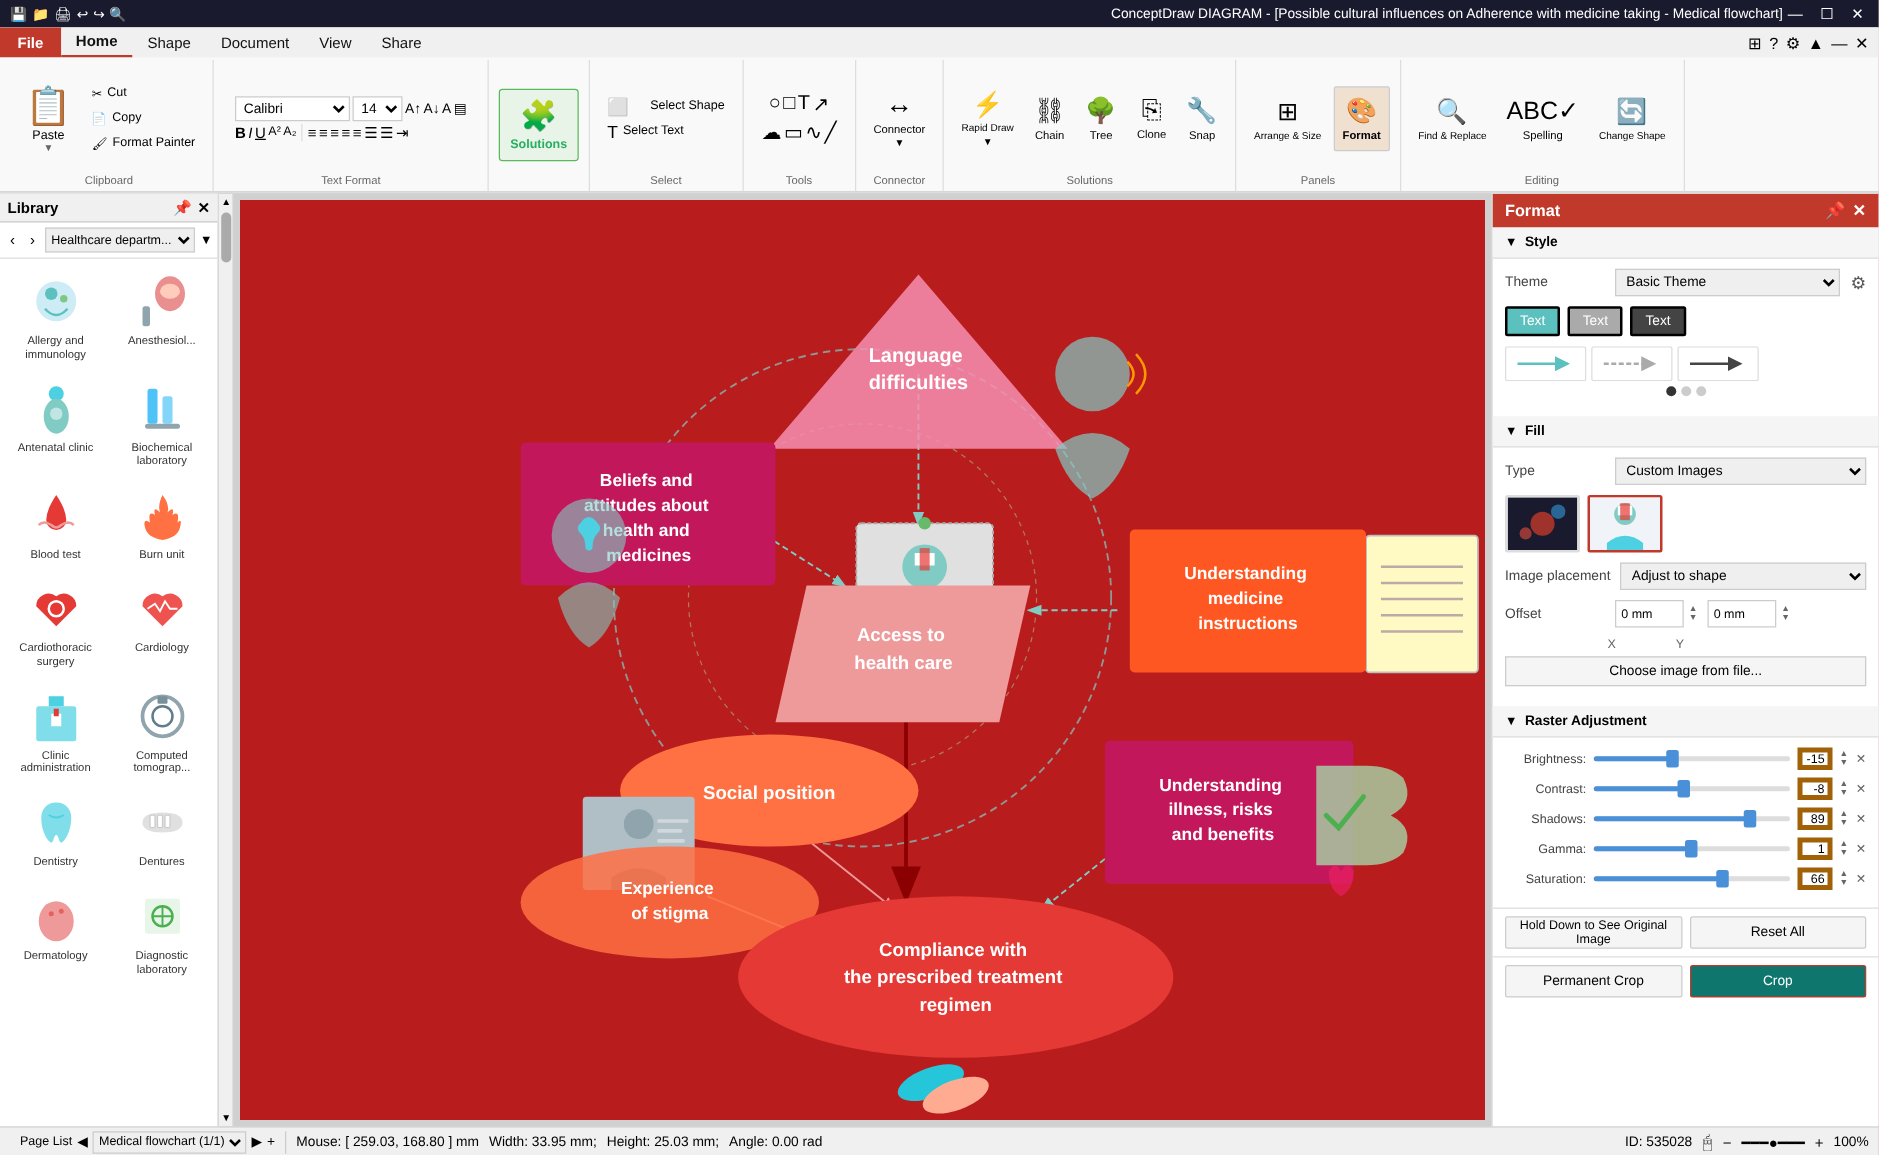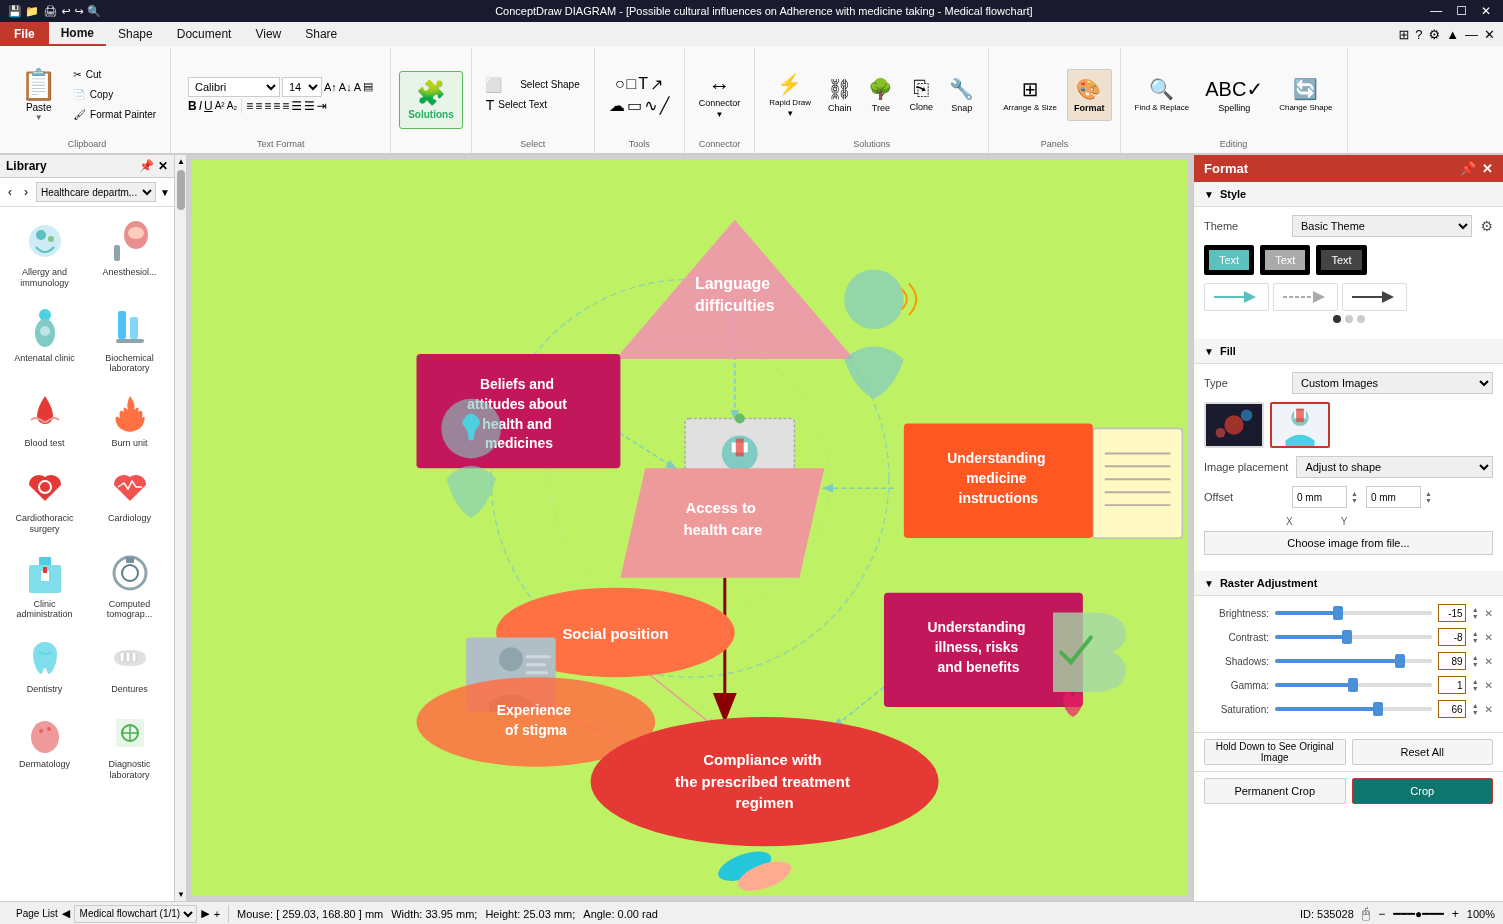--- a/index.html
+++ b/index.html
@@ -9,21 +9,21 @@
     #title-bar {
       background: #1a1a2e;
       height: 22px;
       display: flex;
       align-items: center;
       justify-content: space-between;
       padding: 0 8px;
       color: white;
       font-size: 11px;
     }
-    #title-bar .title { flex: 1; text-align: center; }
+    #title-bar .title { flex: 1; text-align: right; }
     #title-bar .controls { display: flex; gap: 6px; font-size: 12px; }
     #title-bar .controls span { cursor: pointer; padding: 0 4px; }
 
     
     #menu-bar {
       background: #c0392b;
       height: 24px;
       display: flex;
       align-items: center;
     }
@@ -254,21 +254,21 @@
       border: 1px solid #ccc;
       padding: 0 4px;
     }
     .theme-swatches {
       display: flex;
       gap: 6px;
       margin-bottom: 8px;
     }
     .theme-swatch {
       padding: 4px 10px;
-      border: 5px solid #000000;
+      border: 2px solid #000000;
       border-radius: 2px;
       font-size: 11px;
       cursor: pointer;
     }
     .theme-swatch.teal { background: #5bc0be; color: white; }
     .theme-swatch.gray { background: #aaa; color: white; }
     .theme-swatch.dark { background: #444; color: white; }
     .theme-arrows {
       display: flex;
       gap: 4px;
@@ -334,21 +334,21 @@
       height: 14px;
       background: #4a90d9;
       border-radius: 2px;
       position: absolute;
       top: -5px;
       transform: translateX(-5px);
     }
     .slider-val {
       min-width: 28px;
       height: 18px;
-      border: 1px solid #a16207;
+      border: 4px solid #a16207;
       font-size: 10px;
       text-align: right;
       padding: 0 2px;
       display: flex;
       align-items: center;
       justify-content: flex-end;
     }
     .spinner-btns { display: flex; flex-direction: column; }
     .spinner-btn { font-size: 7px; cursor: pointer; color: #666; line-height: 1; }
     .offset-input {
@@ -820,21 +820,21 @@
 
     <div style="width:12px;background:#f0f0f0;border-right:1px solid #ccc;display:flex;flex-direction:column;">
       <div style="font-size:8px;text-align:center;padding:2px;cursor:pointer;">▲</div>
       <div style="flex:1;position:relative;">
         <div style="width:8px;height:40px;background:#aaa;border-radius:4px;margin:2px auto;cursor:pointer;"></div>
       </div>
       <div style="font-size:8px;text-align:center;padding:2px;cursor:pointer;">▼</div>
     </div>
 
     <div id="canvas-area" style="flex:1;background:#d0d0d0;overflow:hidden;position:relative;">
-      <div style="background:#bef264;position:absolute;top:5px;left:5px;right:5px;bottom:5px;">
+      <div style="background:#b91c1c;position:absolute;top:5px;left:5px;right:5px;bottom:5px;">
         <svg width="100%" height="100%" viewBox="0 0 870 740" style="overflow:visible;">
 
           <circle cx="435" cy="320" r="200" fill="none" stroke="#80cbc4" stroke-width="1.5" stroke-dasharray="6,4" opacity="0.7"></circle>
           <circle cx="435" cy="320" r="140" fill="none" stroke="#a5d6a7" stroke-width="1" stroke-dasharray="4,4" opacity="0.5"></circle>
 
           <line x1="480" y1="140" x2="480" y2="260" stroke="#80cbc4" stroke-width="1.5" stroke-dasharray="5,3" marker-end="url(#arr1)"></line>
 
           <line x1="310" y1="240" x2="420" y2="310" stroke="#80cbc4" stroke-width="1.5" stroke-dasharray="5,3" marker-end="url(#arr1)"></line>
 
           <line x1="470" y1="420" x2="470" y2="560" stroke="#8b0000" stroke-width="3" marker-end="url(#arr2)"></line>
@@ -1193,21 +1193,21 @@
 
   </div>
 
 </div>
 
 <div id="status-bar">
   <div id="status-left">
     <div id="page-list-area">
       <span style="font-size:10px;">Page List</span>
       <span style="cursor:pointer;">◀</span>
-      <select style="font-size:10px;height:18px;border:1px solid #ccc;text-align:right;">
+      <select style="font-size:10px;height:18px;border:1px solid #ccc;">
         <option>Medical flowchart (1/1)</option>
       </select>
       <span style="cursor:pointer;">▶</span>
       <span style="cursor:pointer;">+</span>
     </div>
     <span>Mouse: [ 259.03, 168.80 ] mm</span>
     <span>Width: 33.95 mm;</span>
     <span>Height: 25.03 mm;</span>
     <span>Angle: 0.00 rad</span>
   </div>

